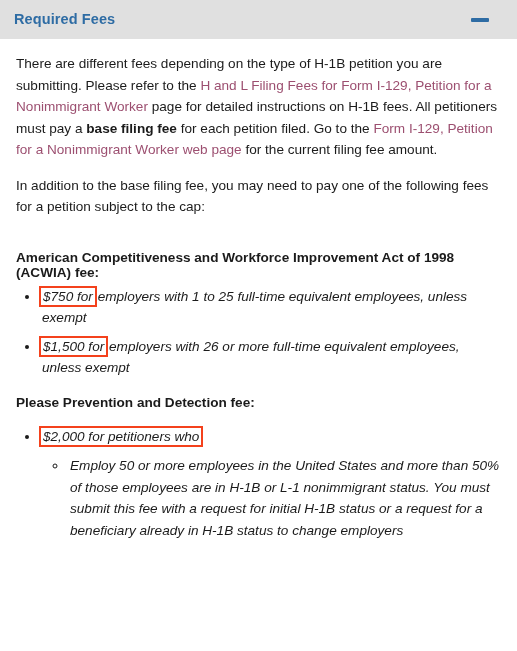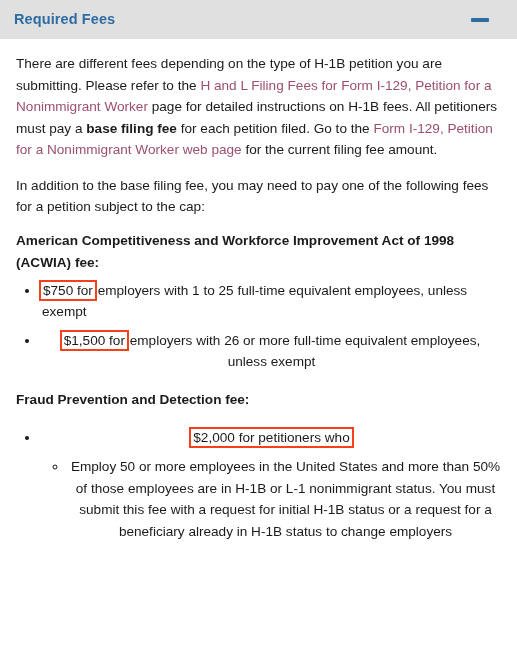--- a/index.html
+++ b/index.html
@@ -64,46 +64,46 @@
     box-sizing: border-box;
     color: #1b1b1b;
     font-size: 13.6px;
     line-height: 21.5px;
   }
 
   .para {
     margin: 0 0 14px 0;
   }
   .para.tight {
-    margin-bottom: 12px;
+    margin-bottom: 32px;
   }
 
   a.doclink {
     color: #9c4f70;
     text-decoration: none;
   }
 
   .subhead {
     font-weight: bold;
     margin: 0 0 6px 0;
-    line-height: 22px;
+    line-height: 15px;
   }
 
   ul.bullets {
     margin: 0 0 14px 0;
     padding-left: 24px;
     list-style-type: disc;
   }
   ul.bullets > li {
     margin-bottom: 7px;
     padding-left: 2px;
+    font-style: italic;
   }
   ul.bullets > li:last-child {
     margin-bottom: 0;
-    text-align: center;
   }
 
   ul.subbullets {
     margin: 8px 0 0 0;
     padding-left: 26px;
     list-style-type: circle;
   }
   ul.subbullets > li {
     padding-left: 2px;
   }
@@ -138,21 +138,21 @@
     <p class="subhead">American Competitiveness and Workforce Improvement Act of 1998 (ACWIA) fee:</p>
 
     <ul class="bullets">
       <li><span class="annot">$750 for</span><span> employers with 1 to 25 full-time equivalent employees, unless exempt</span></li>
       <li><span class="annot">$1,500 for</span><span> employers with 26 or more full-time equivalent employees, unless exempt</span></li>
     </ul>
 
     <div class="spacer-sm"></div>
 
 
-    <p class="subhead">Fraud Prevention and Detection fee:</p>
+    <p class="subhead">Please Prevention and Detection fee:</p>
 
 
     <div class="spacer-md"></div>
 
 
     <ul class="bullets">
       <li><span class="annot">$2,000 for petitioners who</span>
         <ul class="subbullets">
           <li>Employ 50 or more employees in the United States and more than 50% of those employees are in H-1B or L-1 nonimmigrant status. You must submit this fee with a request for initial H-1B status or a request for a beneficiary already in H-1B status to change employers</li>
         </ul>

